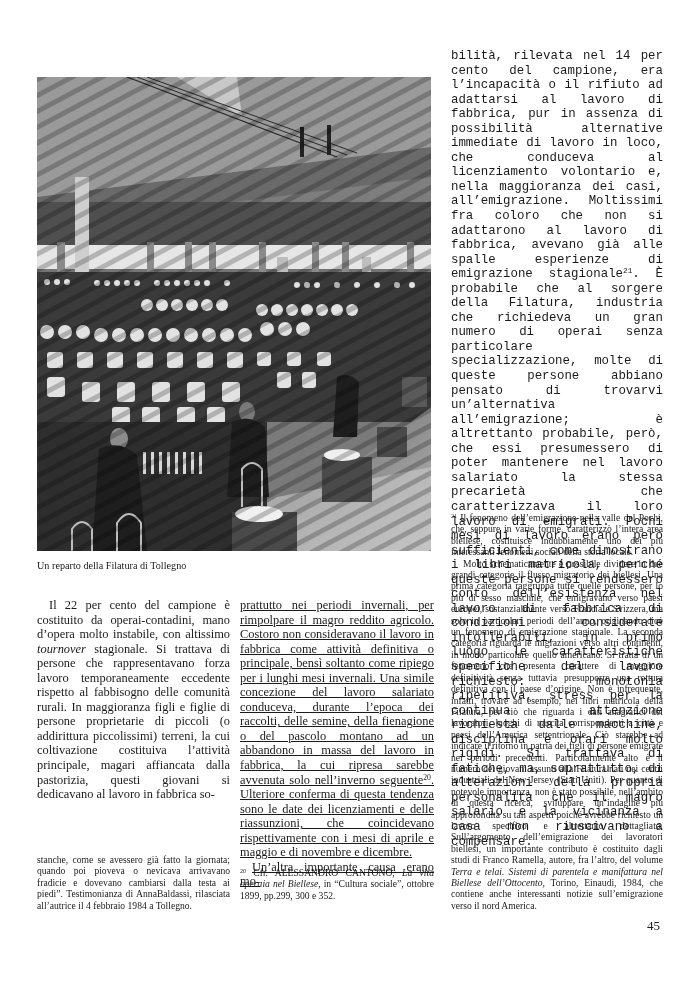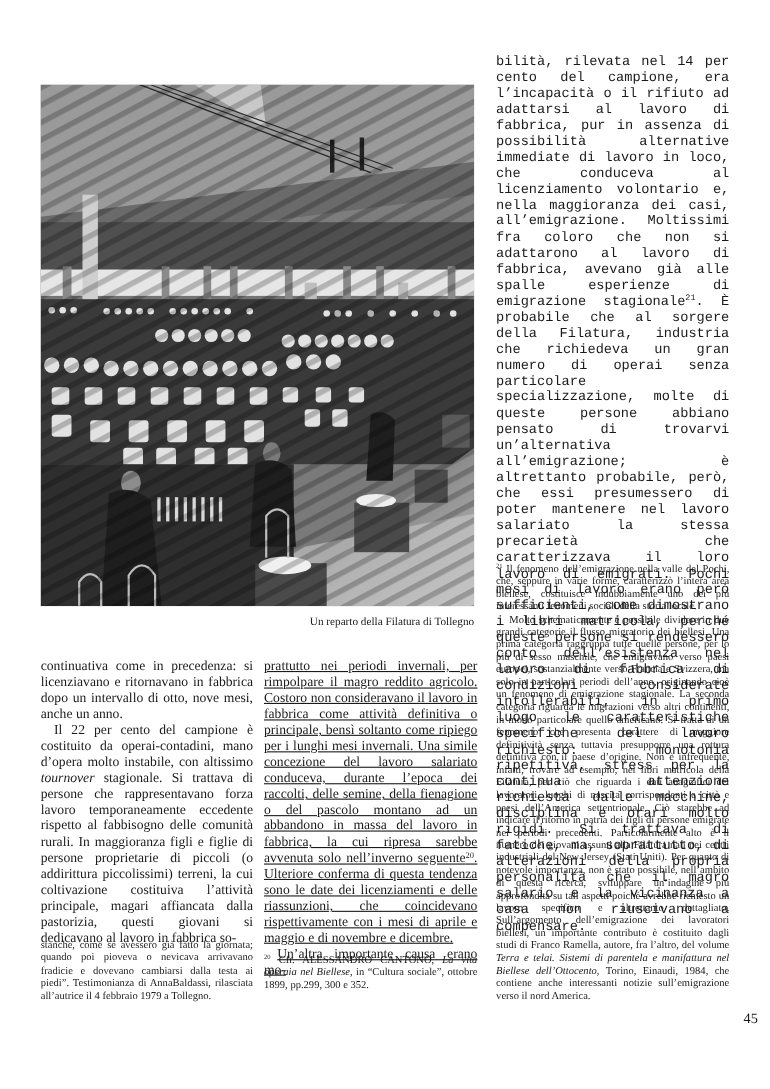--- a/index.html
+++ b/index.html
@@ -6,21 +6,21 @@
     body { width: 700px; height: 990px; position: relative; overflow: hidden;
            font-family: "Liberation Serif", "DejaVu Serif", serif; color: #1a1a1a; }
     .abs { position: absolute; }
     .body-text { font-size: 12.4px; line-height: 14.55px; text-align: justify; hyphens: manual; }
     .body-text p { margin: 0; }
     .body-text p.indent { text-indent: 12px; }
     .note-text { font-size: 9.6px; line-height: 11.4px; text-align: justify; }
     .note-text p { margin: 0; }
     .note-text p.indent { text-indent: 12px; }
     sup { font-size: 0.62em; line-height: 0; vertical-align: 0.55em; }
-    .caption { font-size: 10.2px; text-align: right; }
+    .caption { font-size: 10.2px; text-align: left; }
     .page-number { font-size: 13px; }
 
     
     .photo { left: 37px; top: 77px; width: 394px; height: 474px; overflow: hidden;
              background: #7a7a7a; }
     .photo svg { display: block; }
   </style>
 </head>
 <body>
 
@@ -201,28 +201,27 @@
 <div class="abs body-text" style="left:451px; top:49px; width:212px;font-family:Liberation Mono, monospace;">
   <p><span>bilità, rilevata nel 14 per cento del campione, era l’incapacità o il rifiuto ad adattarsi al lavoro di fabbrica, pur in assenza di possibilità alternative immediate di lavoro in loco, che conduceva al licenziamento volontario e, nella maggioranza dei casi, all’emigrazione. Moltissimi fra coloro che non si adattarono al lavoro di fabbrica, avevano già alle spalle esperienze di emigrazione stagionale</span><sup>21</sup><span>. È probabile che al sorgere della Filatura, industria che richiedeva un gran numero di operai senza particolare specializzazione, molte di queste persone abbiano pensato di trovarvi un’alternativa all’emigrazione; è altrettanto probabile, però, che essi presumessero di poter mantenere nel lavoro salariato la stessa precarietà che caratterizzava il loro lavoro di emigrati. Pochi mesi di lavoro erano però sufficienti, come dimostrano i libri matricola, perché queste persone si rendessero conto dell’esistenza nel lavoro di fabbrica di condizioni considerate intollerabili, in primo luogo le caratteristiche specifiche del lavoro richiesto: monotonia ripetitiva, stress per la continua attenzione richiesta dalle macchine, disciplina e orari molto rigidi. Si trattava di fatiche, ma, soprattutto, di alterazioni della propria personalità che il magro salario e la vicinanza a casa non riuscivano a compensare.</span></p>
 </div>
 
 <div class="abs note-text" style="left:451px; top:512px; width:212px;">
   <p><sup>21</sup><span> Il fenomeno dell’emigrazione nella valle del Pochi, che, seppure in varie forme, caratterizzò l’intera area biellese, costituisce indubbiamente uno dei più interessanti fenomeni sociali della storia locale.</span></p>
   <p class="indent"><span>Molto schematicamente è possibile dividere in due grandi categorie il flusso migratorio dei biellesi. Una prima categoria raggruppa tutte quelle persone, per lo più di sesso maschile, che emigravano verso paesi europei, sostanzialmente verso Francia e Svizzera, ma solo in particolari periodi dell’anno, originando cioè un fenomeno di emigrazione stagionale. La seconda categoria riguarda le migrazioni verso altri continenti, in modo particolare quello americano. Si tratta di un fenomeno che presenta carattere di maggiore definitività senza tuttavia presupporre una rottura definitiva con il paese d’origine. Non è infrequente, infatti, trovare ad esempio, nei libri matricola della Filatura, per ciò che riguarda i dati anagrafici dei lavoratori, luoghi di nascita corrispondenti a città e paesi dell’America settentrionale. Ciò starebbe ad indicare il ritorno in patria dei figli di persone emigrate nei periodi precedenti. Particolarmente alto è il numero dei giovani assunti alla Filatura nati nei centri industriali del New Jersey (Stati Uniti). Per quanto di notevole importanza, non è stato possibile, nell’ambito di questa ricerca, sviluppare un’indagine più approfondita su tali aspetti poiché avrebbe richiesto un lavoro specifico e altrettanto dettagliato. Sull’argomento dell’emigrazione dei lavoratori biellesi, un importante contributo è costituito dagli studi di Franco Ramella, autore, fra l’altro, del volume </span><i>Terra e telai. Sistemi di parentela e manifattura nel Biellese dell’Ottocento,</i><span> Torino, Einaudi, 1984, che contiene anche interessanti notizie sull’emigrazione verso il nord America.</span></p>
 </div>
 
 <div class="abs body-text" style="left:37px; top:598px; width:193px;">
-  <p>continuativa come in precedenza: si licenziavano e ritornavano in fabbrica dopo un intervallo di otto, nove mesi, anche un anno.</p>
   <p class="indent"><span>Il 22 per cento del campione è costituito da operai-contadini, mano d’opera molto instabile, con altissimo </span><i>tournover</i><span> stagionale. Si trattava di persone che rappresentavano forza lavoro temporaneamente eccedente rispetto al fabbisogno delle comunità rurali. In maggioranza figli e figlie di persone proprietarie di piccoli (o addirittura piccolissimi) terreni, la cui coltivazione costituiva l’attività principale, magari affiancata dalla pastorizia, questi giovani si dedicavano al lavoro in fabbrica so-</span></p>
 </div>
 
-<div class="abs note-text" style="left:37px; top:854px; width:193px;">stanche, come se avessero già fatto la giornata; quando poi pioveva o nevicava arrivavano fradicie e dovevano cambiarsi dalla testa ai piedi”. Testimonianza di AnnaBaldassi, rilasciata all’autrice il 4 febbraio 1979 a Tollegno.</div>
+<div class="abs note-text" style="left:37px; top:854px; width:193px;">stanche, come se avessero già fatto la giornata; quando poi pioveva o nevicava arrivavano fradicie e dovevano cambiarsi dalla testa ai piedi”. Testimonianza di AnnaBaldassi, rilasciata all’autrice il 4 febbraio 1984 a Tollegno.</div>
 
 <div class="abs body-text" style="left:240px; top:598px; width:194px;text-decoration:underline;">
   <p><span>prattutto nei periodi invernali, per rimpolpare il magro reddito agricolo. Costoro non consideravano il lavoro in fabbrica come attività definitiva o principale, bensì soltanto come ripiego per i lunghi mesi invernali. Una simile concezione del lavoro salariato conduceva, durante l’epoca dei raccolti, delle semine, della fienagione o del pascolo montano ad un abbandono in massa del lavoro in fabbrica, la cui ripresa sarebbe avvenuta solo nell’inverno seguente</span><sup>20</sup><span>. Ulteriore conferma di questa tendenza sono le date dei licenziamenti e delle riassunzioni, che coincidevano rispettivamente con i mesi di aprile e maggio e di novembre e dicembre.</span></p>
   <p class="indent">Un’altra importante causa erano mo-</p>
 </div>
 
 <div class="abs note-text" style="left:240px; top:867px; width:194px;">
   <p><sup>20</sup><span> Cfr. ALESSANDRO CANTONO, </span><i>La vita operaia nel Biellese</i><span>, in “Cultura sociale”, ottobre 1899, pp.299, 300 e 352.</span></p>
 </div>
 
-<div class="abs page-number" style="left:665px; top:918px; width:24px; text-align:right;">45</div>
+<div class="abs page-number" style="left:636px; top:918px; width:24px; text-align:right;">45</div>
 
 </body></html>

